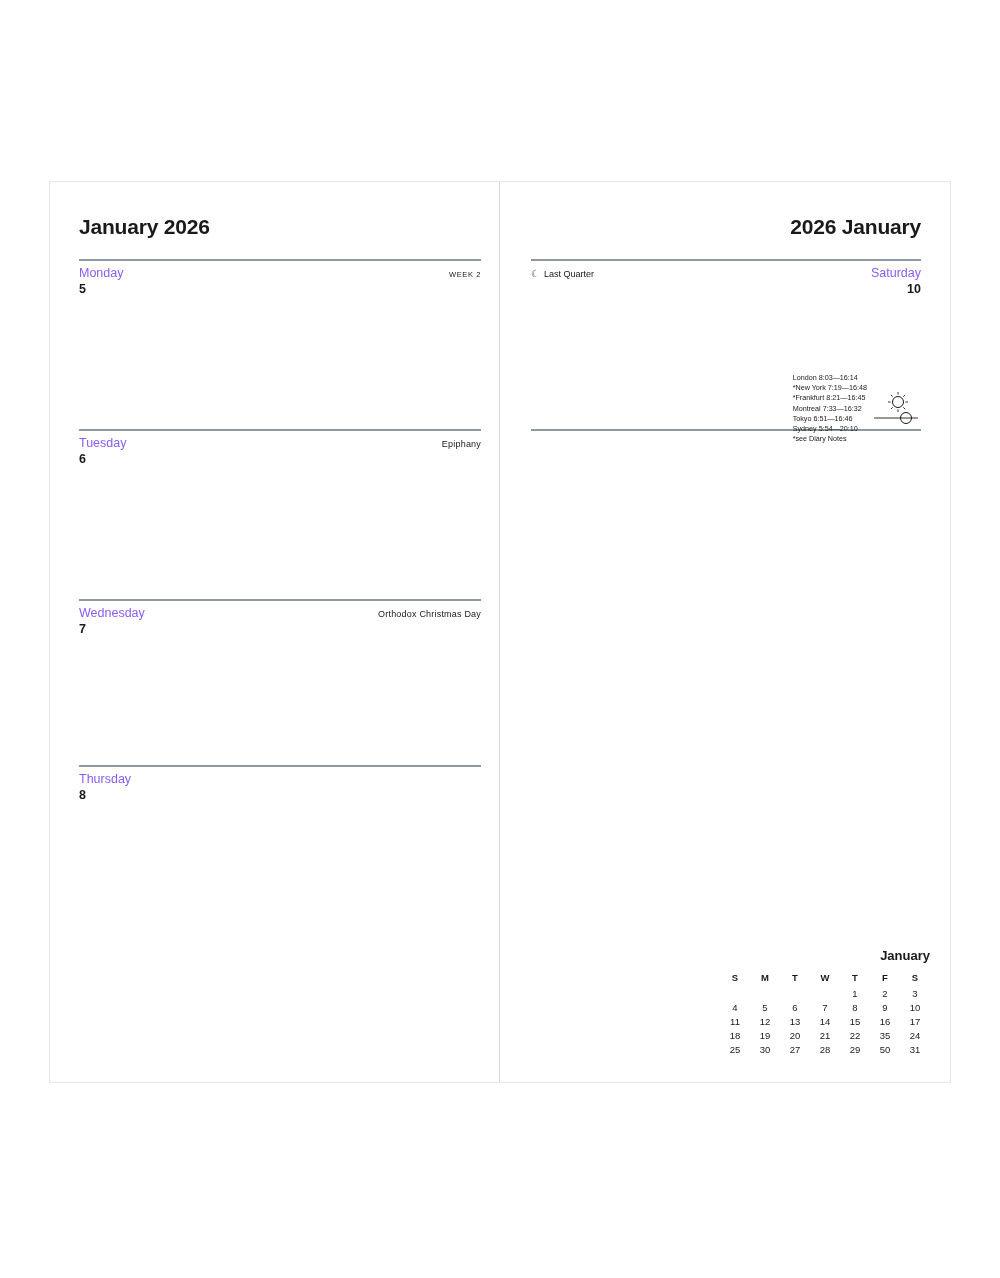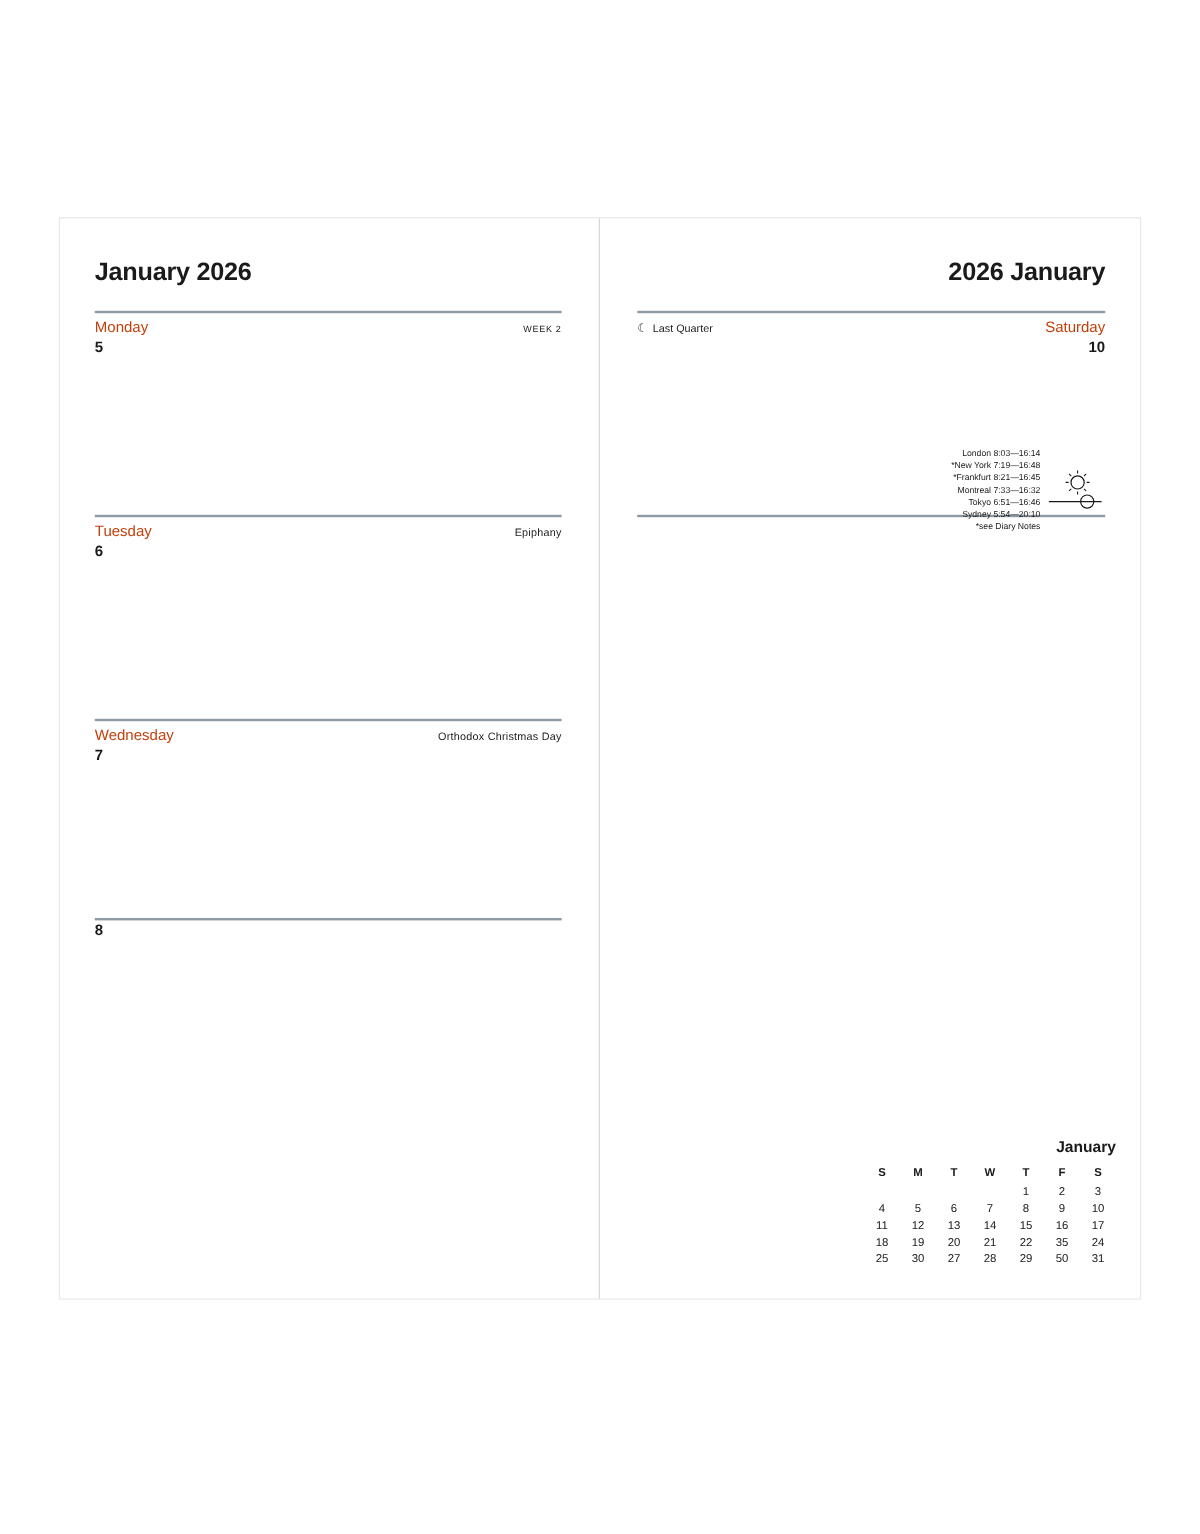--- a/index.html
+++ b/index.html
@@ -27,21 +27,21 @@
     display: flex;
   }
 
   .page {
     width: 450px;
     height: 900px;
     box-sizing: border-box;
     position: relative;
   }
   .page.left {
-    padding: 34px 31px 0 29px;
+    padding: 34px 18px 0 29px;
     border-right: 1px solid #d8d8d8;
   }
   .page.right {
     padding: 34px 29px 0 31px;
   }
 
   .page-title {
     font-size: 21px;
     font-weight: bold;
     letter-spacing: -0.2px;
@@ -67,21 +67,21 @@
 
   .day-head {
     display: flex;
     justify-content: space-between;
     align-items: baseline;
     padding-top: 5px;
   }
   .day-name {
     font-size: 12.5px;
     line-height: 1.2;
-    color: #c2410c;
+    color: #8b5cf6;
   }
   .day-note {
     font-size: 9px;
     color: #1a1a1a;
     letter-spacing: 0.2px;
   }
   .day-note.caps {
     font-size: 7.5px;
     letter-spacing: 0.6px;
   }
@@ -114,21 +114,21 @@
     position: absolute;
     right: 2px;
     top: 112px;
     width: 190px;
     display: flex;
     align-items: center;
     justify-content: flex-end;
     gap: 6px;
   }
   .sunrise-list {
-    text-align: right;
+    text-align: left;
     font-size: 7.2px;
     line-height: 1.42;
     color: #1a1a1a;
     white-space: nowrap;
   }
   .sun-icon { flex: 0 0 auto; }
 
   .mini-cal {
     position: absolute;
     right: 20px;
@@ -194,20 +194,24 @@
       <div class="day-head">
         <span class="day-name">Wednesday</span>
         <span class="day-note">Orthodox Christmas Day</span>
       </div>
       <div class="day-num">7</div>
       <div class="blank-space-md"></div>
       <div class="rule-mid"></div>
     </div>
 
     <div class="day-block">
+      <div class="day-head">
+        <span class="day-name">Thursday</span>
+        <span class="day-note"></span>
+      </div>
       <div class="day-num">8</div>
       <div class="blank-space-lg"></div>
     </div>
   </div>
 
   <div class="page right">
     <h1 class="page-title right-align">2026 January</h1>
     <div class="rule-heavy"></div>
 
 

